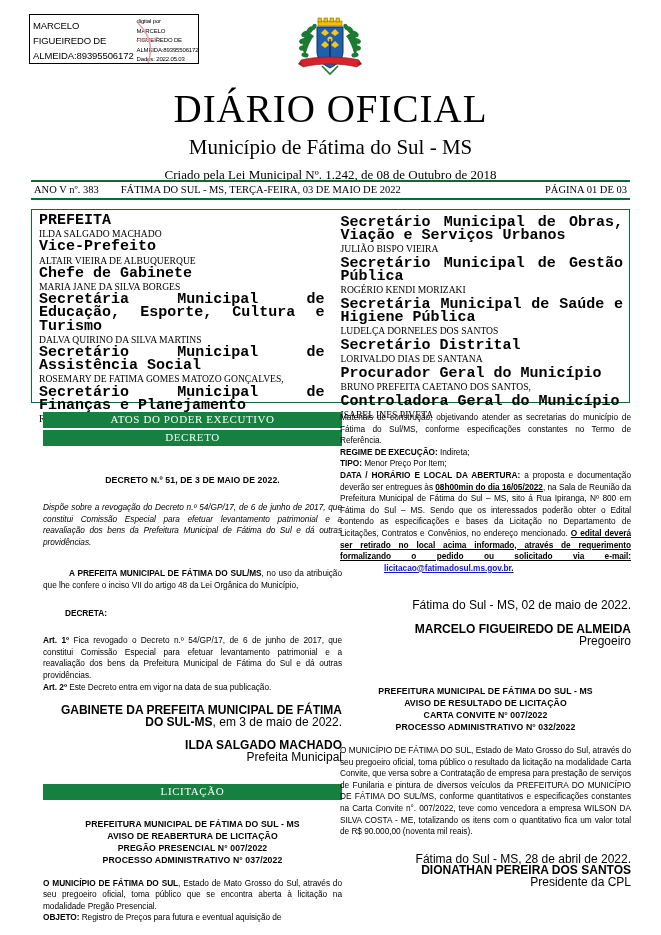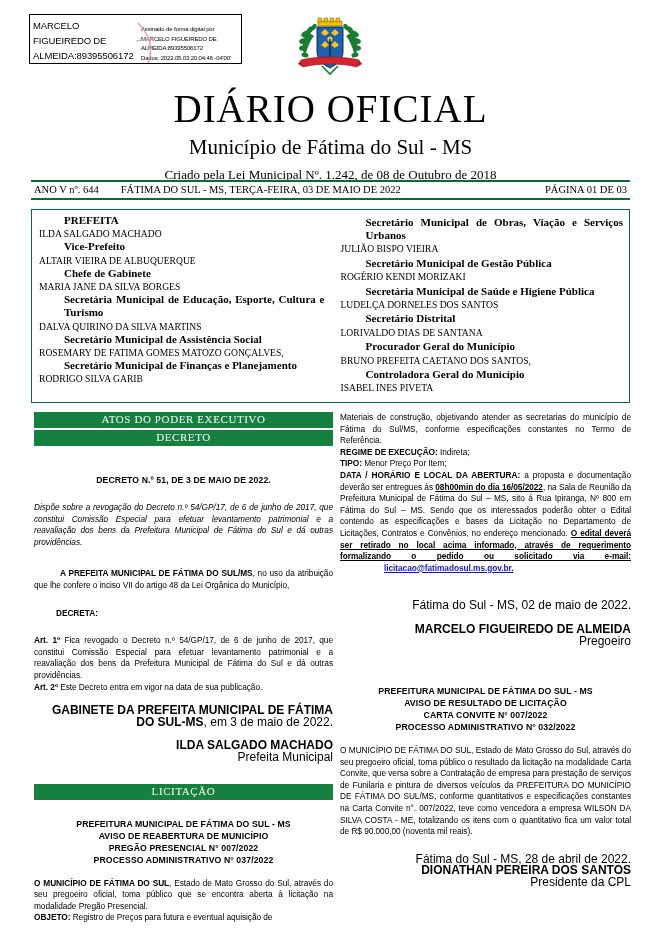--- a/index.html
+++ b/index.html
@@ -15,24 +15,24 @@
     width: 661px;
     height: 935px;
     padding: 0;
     overflow: hidden;
   }
 
   
   .sig-wrap {
     position: absolute;
     left: 29px; top: 14px;
-    width: 213px; height: 50px;
+    width: 170px; height: 50px;
     border: 1px solid #000;
     display: flex;
-    align-items: flex-end;
+    align-items: center;
     overflow: hidden;
   }
   .sig-name {
     width: 108px;
     font-family: "Liberation Sans", sans-serif;
     font-size: 9.5px;
     line-height: 15px;
     padding: 3px 0 0 3px;
     letter-spacing: -0.1px;
     word-spacing: -0.5px;
@@ -108,36 +108,35 @@
     position: absolute;
     left: 31px; top: 209px;
     width: 599px; height: 194px;
     border: 1.6px solid #0c6b35;
     display: flex;
     padding: 4px 0 0 0;
   }
   .off-col { width: 50%; padding: 0 6px 0 7px; }
   .off-col.right { padding-left: 10px; }
   .off-role {
-    font-family: Liberation Serif, serif;
-    font-size: 11px;
+    font-family: Liberation Mono, monospace;
+    font-size: 15px;
     font-weight: bold;
     line-height: 13.2px;
     text-align: justify;
-    margin-left: 25px;
   }
   .off-name {
     font-family: "Liberation Serif", serif;
     font-size: 9.6px;
     line-height: 13.2px;
   }
   .off-col.right .off-role { margin-top: 1.5px; }
 
   
-  .col-left  { position: absolute; left: 34px;  top: 412px; width: 299px; }
+  .col-left  { position: absolute; left: 43px;  top: 412px; width: 299px; }
   .col-right { position: absolute; left: 340px; top: 412px; width: 291px; }
 
   .greenbar {
     background: #15803f;
     color: #fff;
     text-align: center;
     font-family: "Liberation Serif", serif;
     font-size: 11px;
     line-height: 13px;
     letter-spacing: 0.6px;
@@ -244,21 +243,21 @@
   </svg>
 
   <div class="masthead">
     <div class="title-main">DIÁRIO OFICIAL</div>
     <div class="title-sub">Município de Fátima do Sul - MS</div>
     <div class="title-law">Criado pela Lei Municipal Nº. 1.242, de 08 de Outubro de 2018</div>
   </div>
 
   <div class="rule-top"></div>
   <div class="anoline">
-    <span class="ano-a">ANO V nº. 644</span>
+    <span class="ano-a">ANO V nº. 383</span>
     <span class="ano-b">FÁTIMA DO SUL - MS, TERÇA-FEIRA,  03  DE MAIO DE 2022</span>
     <span class="ano-c">PÁGINA 01 DE 03</span>
   </div>
   <div class="rule-bot"></div>
 
   <div class="officials">
     <div class="off-col left">
       <div class="off-role">PREFEITA</div>
       <div class="off-name">ILDA SALGADO MACHADO</div>
       <div class="off-role">Vice-Prefeito</div>
@@ -314,21 +313,21 @@
 
     <div class="sp12"></div>
     <div class="p-right bold">ILDA SALGADO MACHADO</div>
     <div class="p-right">Prefeita Municipal</div>
 
     <div class="sp20"></div>
     <div class="greenbar">LICITAÇÃO</div>
 
     <div class="sp16"></div>
     <div class="p-center-bold">PREFEITURA MUNICIPAL DE FÁTIMA DO SUL - MS</div>
-    <div class="p-center-bold">AVISO DE REABERTURA DE MUNICÍPIO</div>
+    <div class="p-center-bold">AVISO DE REABERTURA DE LICITAÇÃO</div>
     <div class="p-center-bold">PREGÃO PRESENCIAL N° 007/2022</div>
     <div class="p-center-bold">PROCESSO ADMINISTRATIVO N° 037/2022</div>
 
     <div class="sp12"></div>
     <div class="p-just"><b>O MUNICÍPIO DE FÁTIMA DO SUL</b><span>, Estado de Mato Grosso do Sul, através do seu pregoeiro oficial, toma público que se encontra aberta à licitação na modalidade Pregão Presencial.</span></div>
     <div class="p-just"><b>OBJETO:</b><span> Registro de Preços para futura e eventual aquisição de</span></div>
 
   </div>
 
   <div class="col-right">

